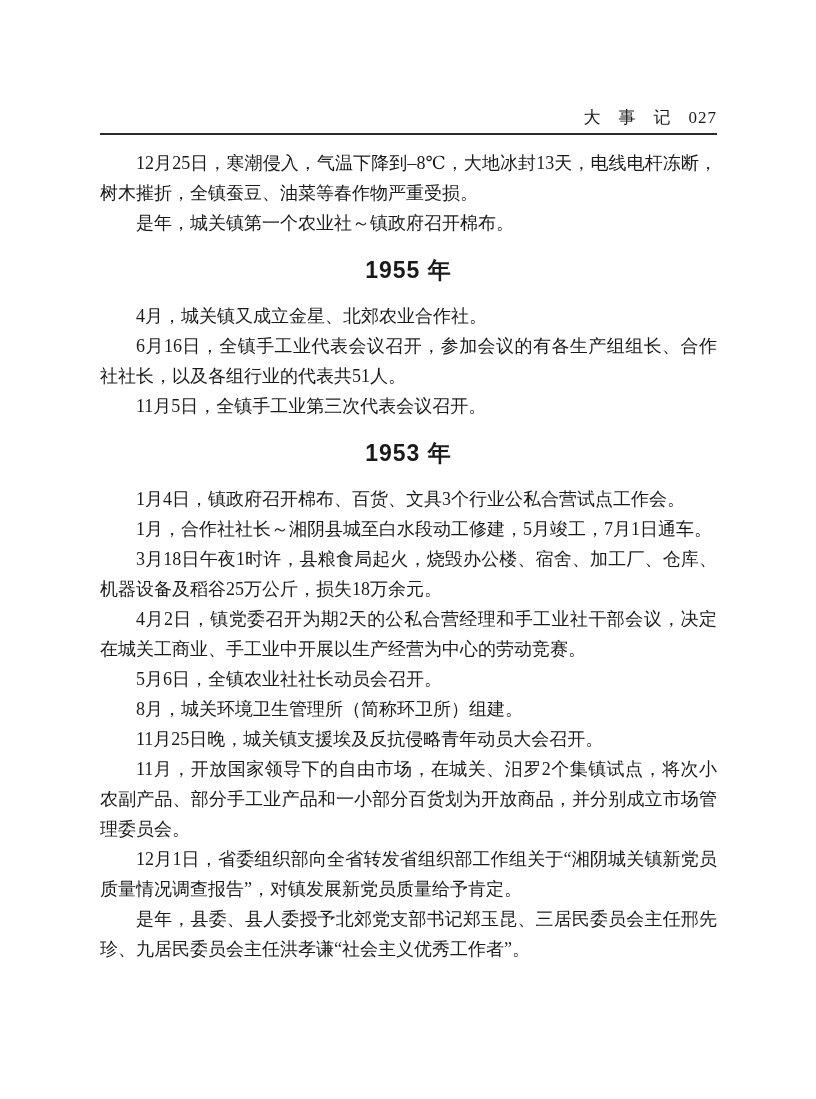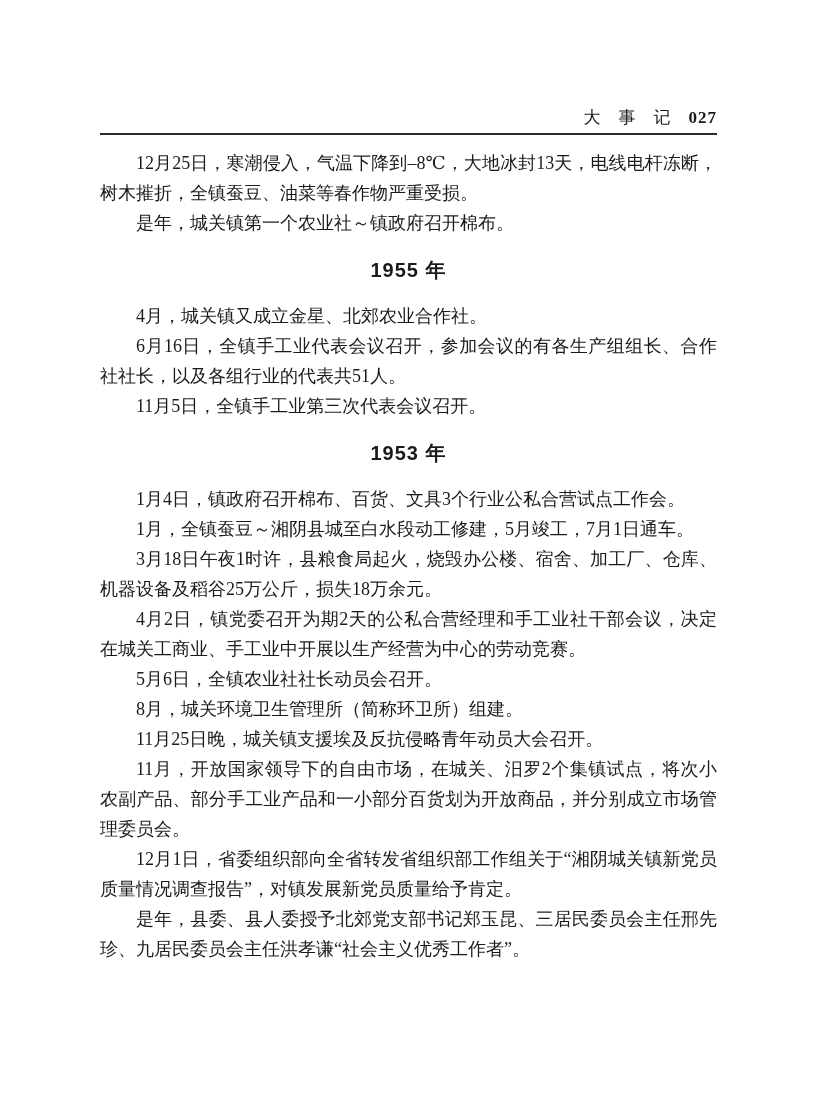--- a/index.html
+++ b/index.html
@@ -29,37 +29,37 @@
     align-items: center;
     font-size: 17px;
     line-height: 20px;
   }
   .running-header .book-title {
     letter-spacing: 18px; 
     font-weight: 400;
   }
   .running-header .page-no {
     letter-spacing: 1px;
-    font-weight: 700;
+    font-weight: 400;
   }
   .body-text {
     margin-top: 13px;
   }
   p.entry {
     margin: 0;
     font-size: 18px;
     line-height: 30px;
     text-align: justify;
     text-indent: 2em;
     word-break: break-all;
   }
   h2.year-heading {
     font-family: "Liberation Sans", "DejaVu Sans", sans-serif;
     font-weight: 700;
-    font-size: 20px;
+    font-size: 23px;
     line-height: 30px;
     text-align: center;
     margin: 17px 0 16px 0;
     letter-spacing: 1px;
   }
 </style>
 </head>
 <body>
 
 <div class="page">
@@ -75,21 +75,21 @@
       <p class="entry">12月25日，寒潮侵入，气温下降到–8℃，大地冰封13天，电线电杆冻断，树木摧折，全镇蚕豆、油菜等春作物严重受损。</p>
       <p class="entry">是年，城关镇第一个农业社～镇政府召开棉布。</p>
 
       <h2 class="year-heading">1955 年</h2>
       <p class="entry">4月，城关镇又成立金星、北郊农业合作社。</p>
       <p class="entry">6月16日，全镇手工业代表会议召开，参加会议的有各生产组组长、合作社社长，以及各组行业的代表共51人。</p>
       <p class="entry">11月5日，全镇手工业第三次代表会议召开。</p>
 
       <h2 class="year-heading">1953 年</h2>
       <p class="entry">1月4日，镇政府召开棉布、百货、文具3个行业公私合营试点工作会。</p>
-      <p class="entry">1月，全镇蚕豆～湘阴县城至白水段动工修建，5月竣工，7月1日通车。</p>
+      <p class="entry">1月，合作社社长～湘阴县城至白水段动工修建，5月竣工，7月1日通车。</p>
       <p class="entry">3月18日午夜1时许，县粮食局起火，烧毁办公楼、宿舍、加工厂、仓库、机器设备及稻谷25万公斤，损失18万余元。</p>
       <p class="entry">4月2日，镇党委召开为期2天的公私合营经理和手工业社干部会议，决定在城关工商业、手工业中开展以生产经营为中心的劳动竞赛。</p>
       <p class="entry">5月6日，全镇农业社社长动员会召开。</p>
       <p class="entry">8月，城关环境卫生管理所（简称环卫所）组建。</p>
       <p class="entry">11月25日晚，城关镇支援埃及反抗侵略青年动员大会召开。</p>
       <p class="entry">11月，开放国家领导下的自由市场，在城关、汨罗2个集镇试点，将次小农副产品、部分手工业产品和一小部分百货划为开放商品，并分别成立市场管理委员会。</p>
       <p class="entry">12月1日，省委组织部向全省转发省组织部工作组关于“湘阴城关镇新党员质量情况调查报告”，对镇发展新党员质量给予肯定。</p>
       <p class="entry">是年，县委、县人委授予北郊党支部书记郑玉昆、三居民委员会主任邢先珍、九居民委员会主任洪孝谦“社会主义优秀工作者”。</p>
 
     </div>

